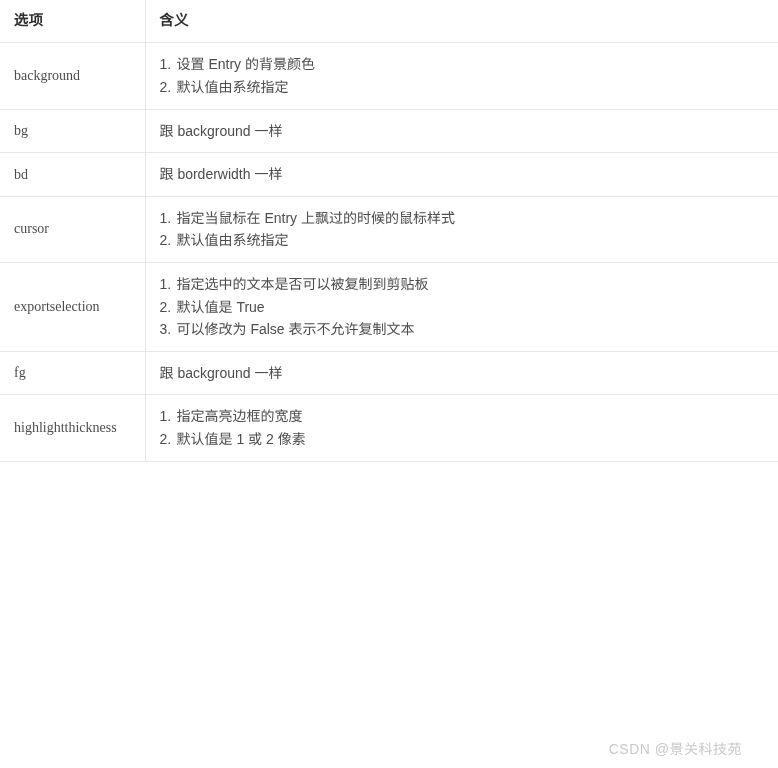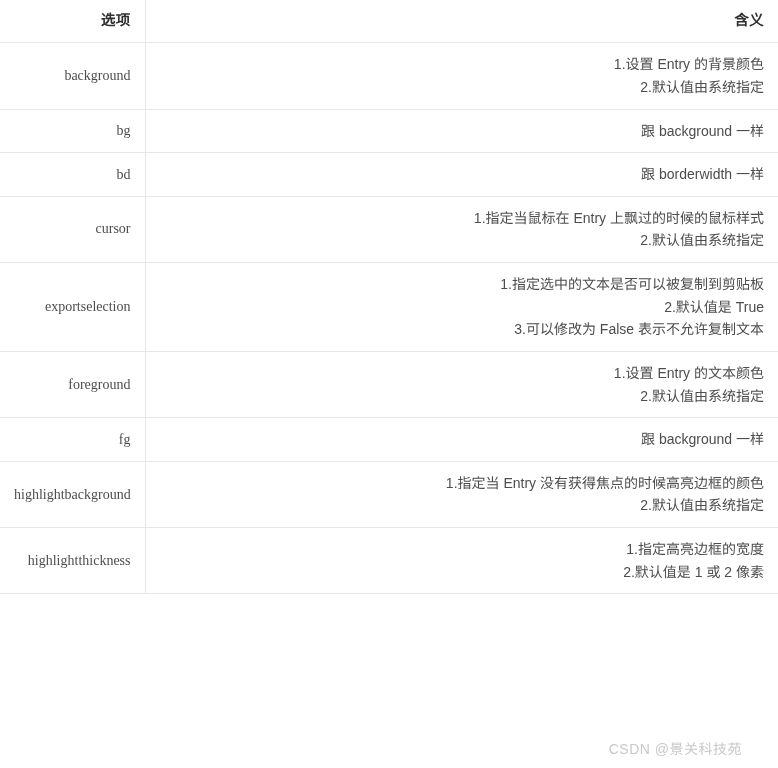--- a/index.html
+++ b/index.html
@@ -24,21 +24,21 @@
     background: #ffffff;
   }
 
   .options-table col.col-option { width: 145px; }
   .options-table col.col-meaning { width: 633px; }
 
   .options-table th,
   .options-table td {
     border-bottom: 1px solid #e8e8e8;
     border-right: 1px solid #e8e8e8;
-    text-align: right;
+    text-align: left;
     vertical-align: middle;
     padding: 10px 14px;
     font-size: 14px;
     line-height: 1.55;
   }
 
   .options-table th:last-child,
   .options-table td:last-child {
     border-right: none;
   }
@@ -144,41 +144,23 @@
         <td class="option-cell">exportselection</td>
         <td class="meaning-cell">
           <ol class="meaning-list">
             <li><span class="num">1.</span><span>指定选中的文本是否可以被复制到剪贴板</span></li>
             <li><span class="num">2.</span><span>默认值是 True</span></li>
             <li><span class="num">3.</span><span>可以修改为 False 表示不允许复制文本</span></li>
           </ol>
         </td>
       </tr>
       <tr>
-        <td class="option-cell">foreground</td>
-        <td class="meaning-cell">
-          <ol class="meaning-list">
-            <li><span class="num">1.</span><span>设置 Entry 的文本颜色</span></li>
-            <li><span class="num">2.</span><span>默认值由系统指定</span></li>
-          </ol>
-        </td>
-      </tr>
-      <tr>
         <td class="option-cell">fg</td>
         <td class="meaning-cell">
           <div class="meaning-plain">跟 background 一样</div>
-        </td>
-      </tr>
-      <tr>
-        <td class="option-cell">highlightbackground</td>
-        <td class="meaning-cell">
-          <ol class="meaning-list">
-            <li><span class="num">1.</span><span>指定当 Entry 没有获得焦点的时候高亮边框的颜色</span></li>
-            <li><span class="num">2.</span><span>默认值由系统指定</span></li>
-          </ol>
         </td>
       </tr>
       <tr>
         <td class="option-cell">highlightthickness</td>
         <td class="meaning-cell">
           <ol class="meaning-list">
             <li><span class="num">1.</span><span>指定高亮边框的宽度</span></li>
             <li><span class="num">2.</span><span>默认值是 1 或 2 像素</span></li>
           </ol>
         </td>

